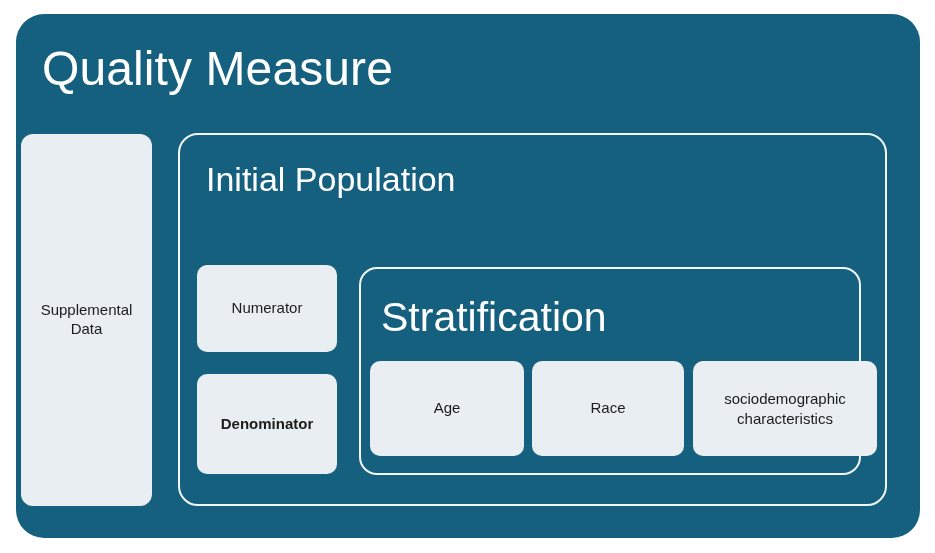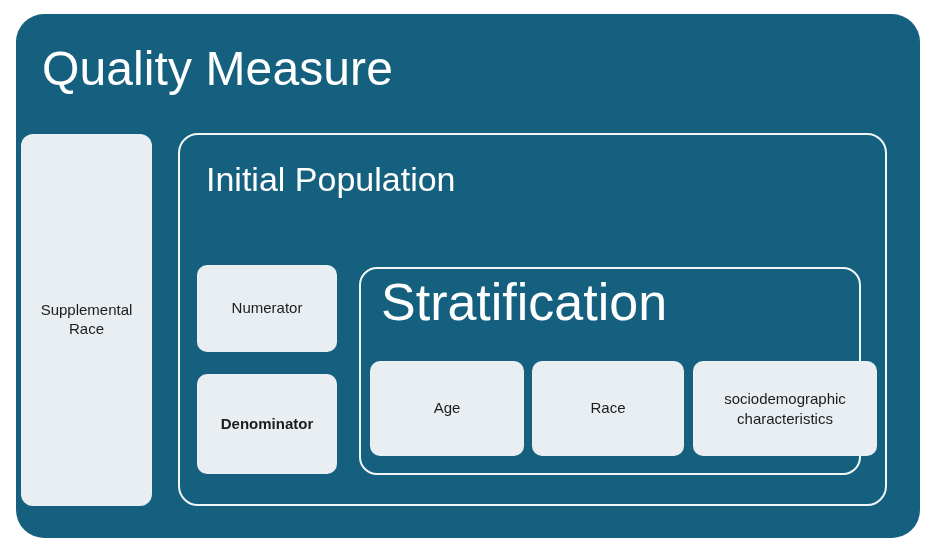--- a/index.html
+++ b/index.html
@@ -116,22 +116,22 @@
   
   #stratification {
     left: 359px;
     top: 267px;
     width: 502px;
     height: 208px;
     border-radius: 18px;
   }
   #stratification-title {
     left: 381px;
-    top: 272px;
-    font-size: 52px;
+    top: 294px;
+    font-size: 41px;
   }
 
   #strat-box-0 { left: 370px; top: 361px; width: 154px; height: 95px; }
   #strat-box-1 { left: 532px; top: 361px; width: 152px; height: 95px; }
   #strat-box-2 { left: 693px; top: 361px; width: 184px; height: 95px; }
 
   #strat-box-2 .box-label { line-height: 1.3; }
 
   .box-label {
     display: block;
@@ -141,21 +141,21 @@
 <body>
 
 <div id="canvas">
 
   <div class="qm-container">
 
     <div class="qm-title">Quality Measure</div>
   </div>
 
   <div class="light-box" id="supplemental-data">
-    <span class="box-label">Supplemental Race</span>
+    <span class="box-label">Supplemental Data</span>
   </div>
 
   <div class="outline-box" id="initial-population"></div>
 
   <div class="group-title" id="initial-population-title">Initial Population</div>
 
   <div class="light-box" id="numerator-box">
     <span class="box-label">Numerator</span>
   </div>
 

